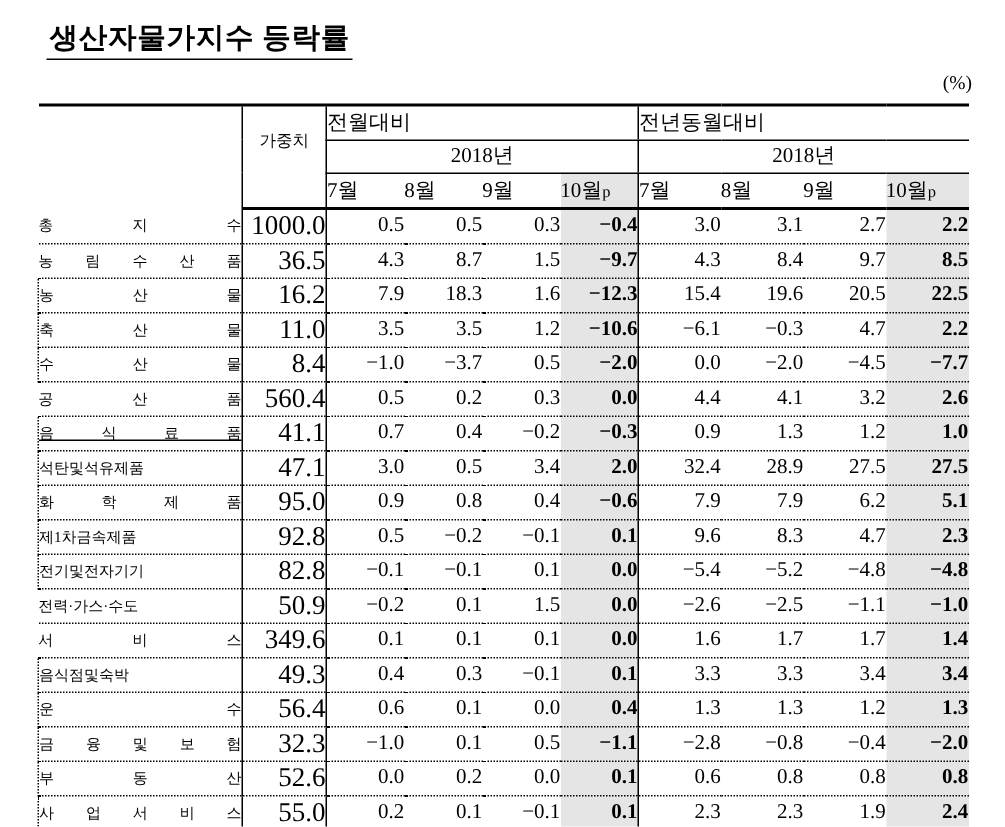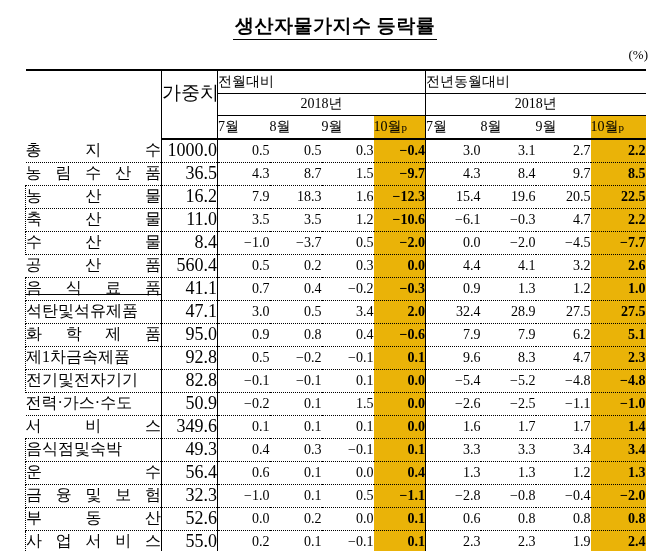--- a/index.html
+++ b/index.html
@@ -12,22 +12,22 @@
     width: 670px;
     height: 551px;
     font-family: "Liberation Serif", "DejaVu Serif", serif;
     color: #000000;
     overflow: hidden;
     position: relative;
   }
 
   
   .title-bar {
-    text-align: center;
     padding-top: 14px;
+    padding-left: 31px;
   }
   .title-text {
     font-size: 19px;
     font-weight: bold;
     letter-spacing: 0.5px;
     border-bottom: 1.5px solid #000;
     padding: 0 2px 1px 2px;
     display: inline-block;
     line-height: 1.25;
   }
@@ -69,36 +69,36 @@
   
   .hcell {
     text-align: left;
     font-weight: bold;
     font-size: 14px;
     height: 22px;
   }
   .h-weight {
     text-align: center;
     font-weight: bold;
-    font-size: 19px;
+    font-size: 11px;
   }
   .h-year {
     text-align: center;
     font-weight: bold;
     font-size: 14px;
     height: 21px;
   }
 
   
-  .hl { background: #eab308; }
+  .hl { background: #e5e5e5; }
 
   
   .lbl {
     height: 22px;
-    font-size: 16px;
+    font-size: 10px;
     padding-right: 8px;
   }
   .lbl-major {
     font-weight: bold;
     text-align: justify;
     text-align-last: justify;
     padding-left: 14px;
     padding-right: 8px;
   }
   .lbl-sub {

